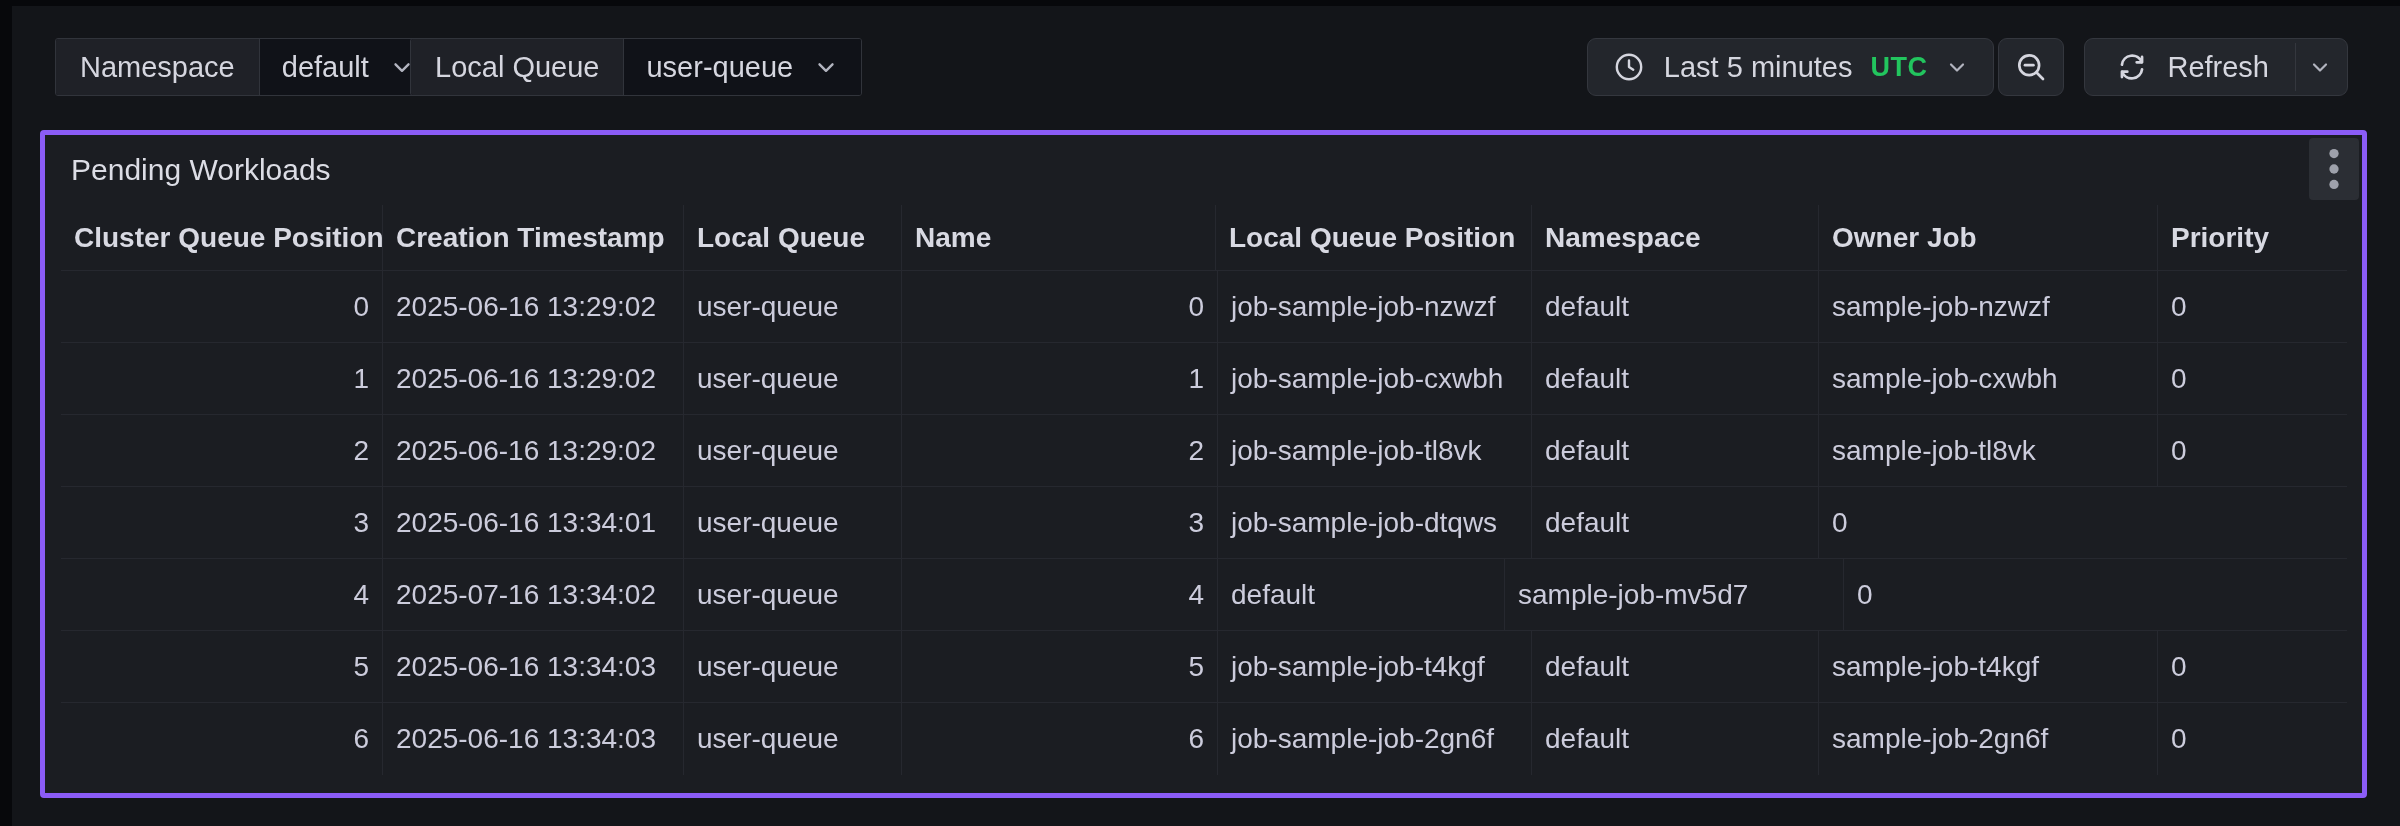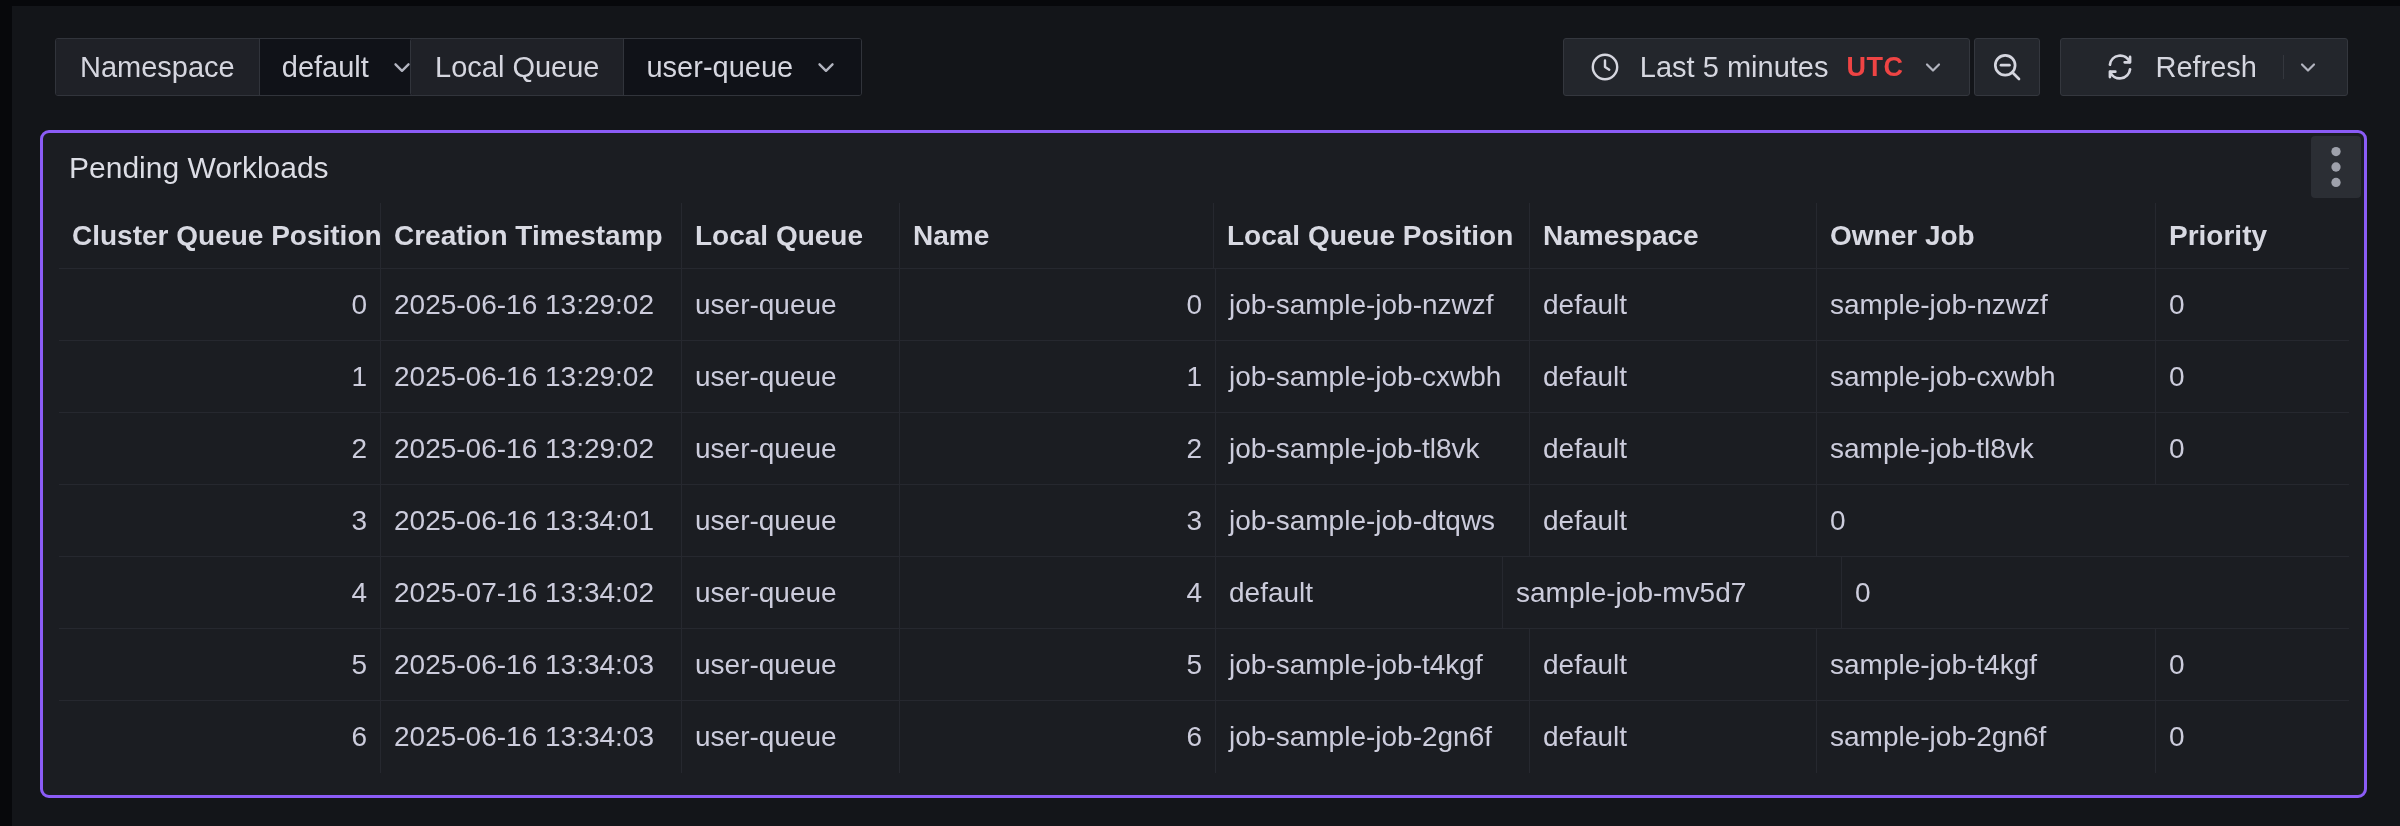--- a/index.html
+++ b/index.html
@@ -25,42 +25,42 @@
     font-size:29px;font-weight:500;color:#d5d6df;border-right:1px solid #31343b;
   }
   .var-value{
     display:flex;align-items:center;gap:20px;padding:0 22px;background:#101218;
     font-size:29px;font-weight:500;color:#d5d6df;cursor:pointer;border:none;
     font-family:inherit;
   }
   .toolbar-right{position:absolute;top:38px;right:52px;height:58px;display:flex;align-items:stretch}
   .tool-box{
     display:flex;align-items:center;background:#23262c;border:1px solid #34373e;
-    border-radius:3px;box-sizing:border-box;color:#d5d6df;font-family:inherit;
+    border-radius:9px;box-sizing:border-box;color:#d5d6df;font-family:inherit;
   }
   button.tool-box, .tool-box button{cursor:pointer}
   .time-btn{gap:18px;padding:0 24px;font-size:29px;font-weight:500;border:1px solid #34373e}
   .time-btn .utc{font-weight:600;font-size:27px;letter-spacing:.5px}
   .zoomout-btn{width:66px;justify-content:center;margin-left:4px}
-  .refresh-group{margin-left:20px;padding:16px;overflow:hidden}
+  .refresh-group{margin-left:20px;padding:4px;overflow:hidden}
   .refresh-main{
     display:flex;align-items:center;gap:18px;padding:0 26px;height:100%;
     background:transparent;border:none;color:#d5d6df;font-size:29px;font-weight:500;
     font-family:inherit;cursor:pointer;
   }
   .refresh-caret{
     width:48px;height:100%;display:flex;align-items:center;justify-content:center;
     background:transparent;border:none;border-left:1px solid #34373e;cursor:pointer;
   }
   .icon{display:inline-flex;flex:none}
 
   
   .panel{
     position:absolute;left:40px;top:130px;width:2327px;height:668px;
-    background:#1b1d22;border:3px solid #8b5cf6;border-radius:9px;box-sizing:border-box;
+    background:#1b1d22;border:5px solid #8b5cf6;border-radius:4px;box-sizing:border-box;
   }
   .panel-header{position:relative;height:70px;display:flex;align-items:center;padding-left:26px}
   .panel-title{margin:0;font-size:30px;font-weight:500;color:#dcdde5}
   .kebab-btn{
     position:absolute;top:3px;right:3px;width:50px;height:62px;
     background:#2b2e34;border:none;border-radius:4px;
     display:flex;align-items:center;justify-content:center;cursor:pointer;
   }
 
   
@@ -113,21 +113,21 @@
 <div class="toolbar-right">
 
   <button class="tool-box time-btn">
     <span class="icon">
       <svg width="34" height="34" viewBox="0 0 24 24" fill="none" stroke="#d5d6df" stroke-width="1.7" stroke-linecap="round" stroke-linejoin="round">
         <circle cx="12" cy="12" r="8.6"></circle>
           <path d="M12 7.4V12l3 1.9"></path>
       </svg>
     </span>
     <span>Last 5 minutes</span>
-    <span class="utc" style="color:#ef4444">UTC</span>
+    <span class="utc" style="color:#22c55e">UTC</span>
     <span class="icon">
       <svg width="24" height="24" viewBox="0 0 24 24" fill="none" stroke="#b2b4bf" stroke-width="2.2" stroke-linecap="round" stroke-linejoin="round">
           <path d="M6 9.5l6 6 6-6"></path>
         </svg>
     </span>
   </button>
 
   <button class="tool-box zoomout-btn">
     <span class="icon">
       <svg width="36" height="36" viewBox="0 0 24 24" fill="none" stroke="#d5d6df" stroke-width="1.8" stroke-linecap="round" stroke-linejoin="round">

